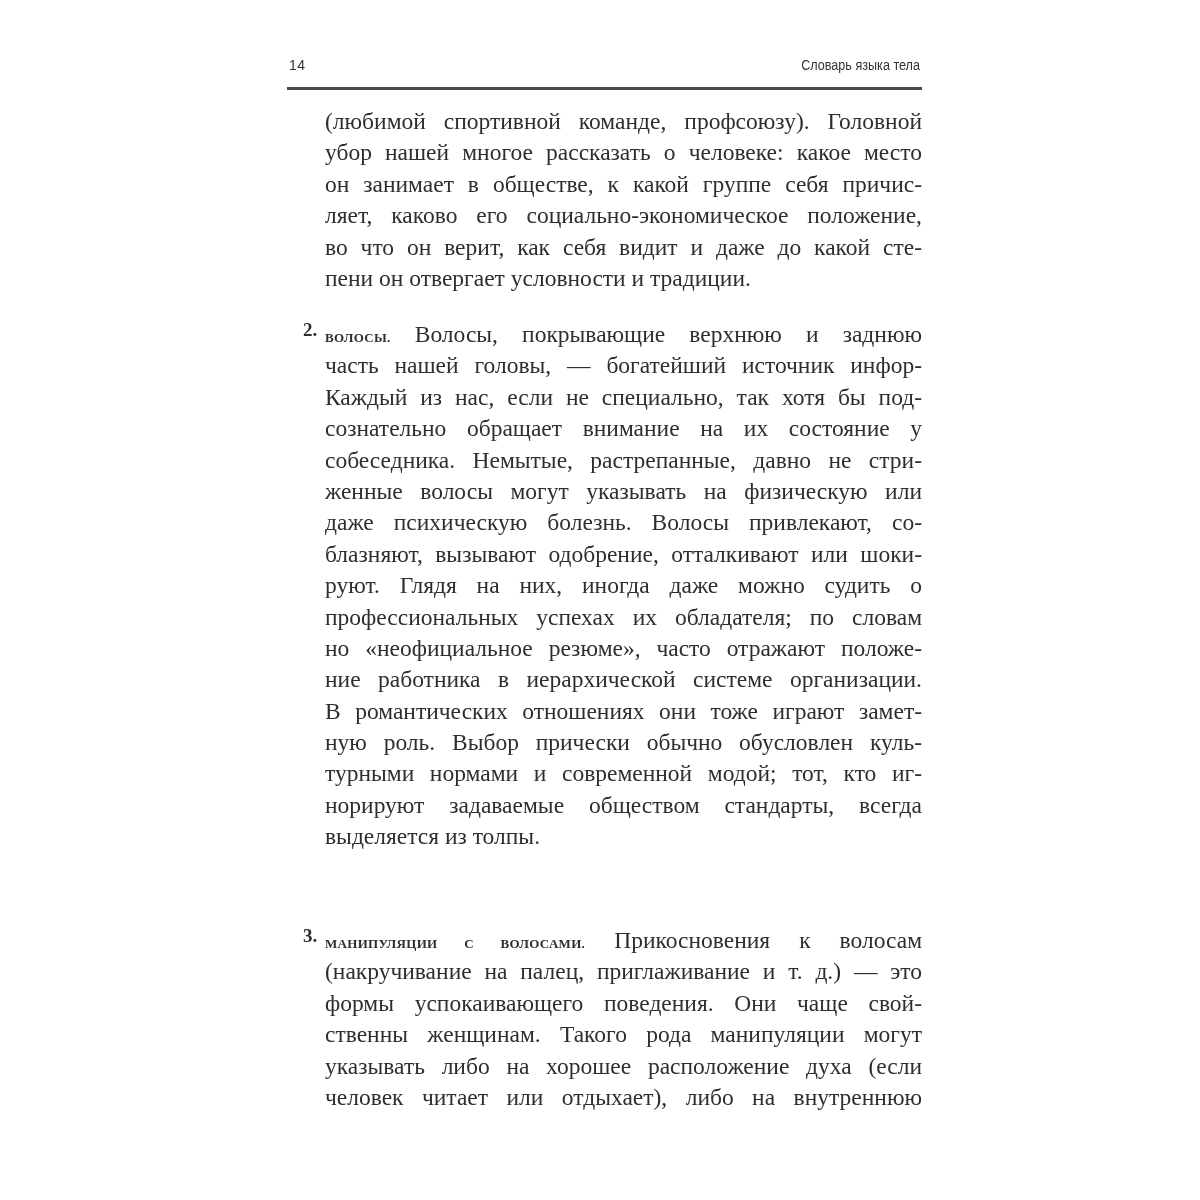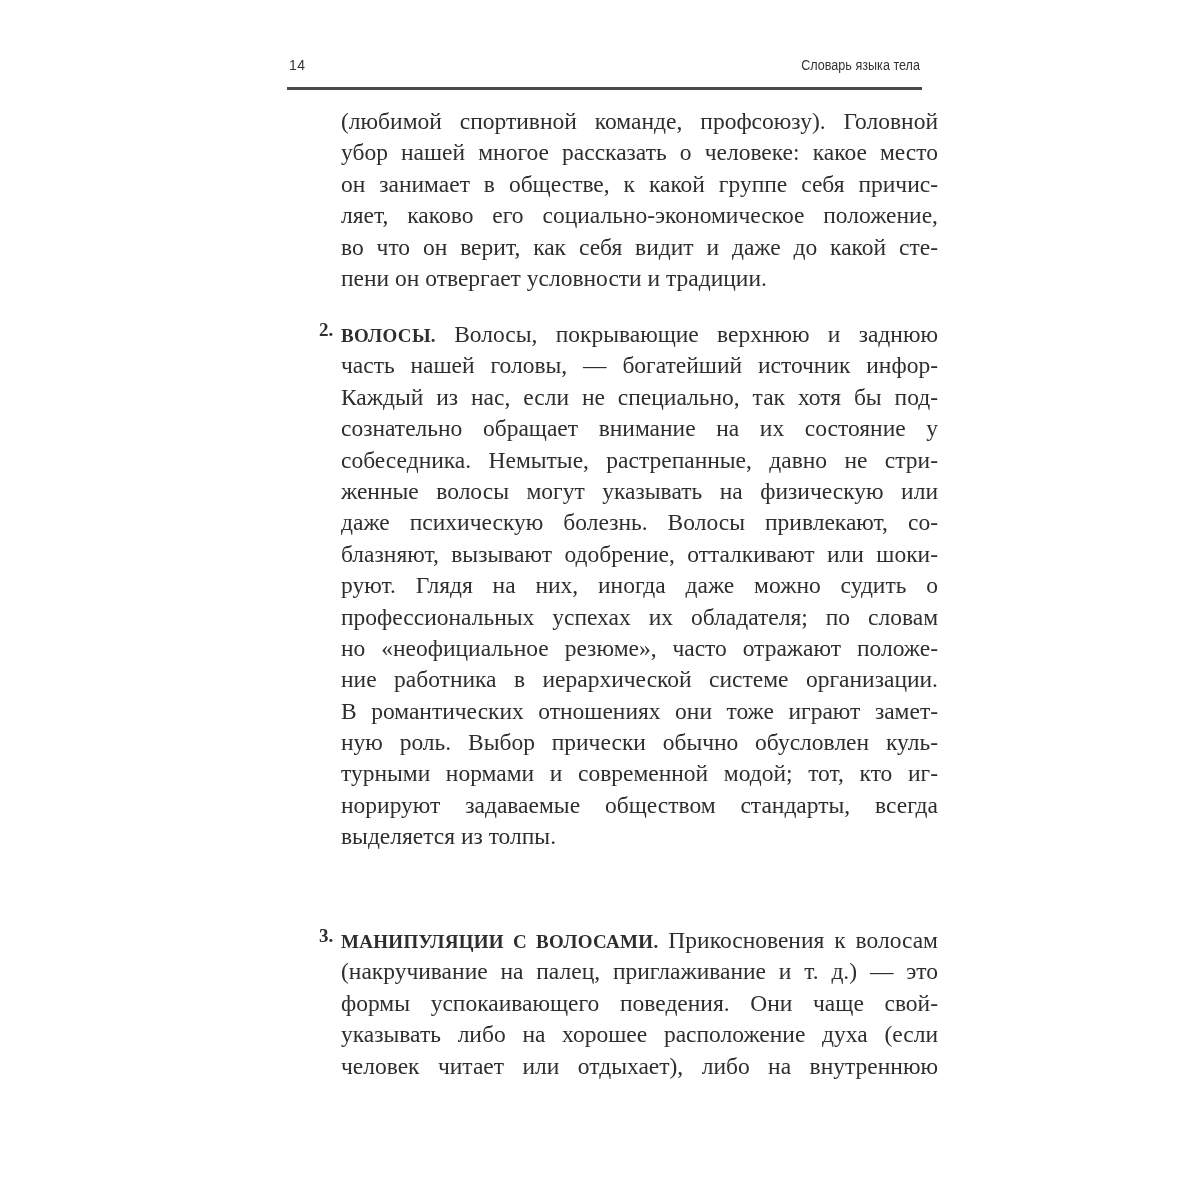--- a/index.html
+++ b/index.html
@@ -67,39 +67,39 @@
       overflow: visible;
     }
     .line.last {
       text-align-last: left;
     }
     .indent .line {
       padding-left: 38px;
     }
     .para {
       position: absolute;
-      left: 16px;
+      left: 0;
       width: 635px;
     }
     .para-1 { top: 0px; }
     .para-2 { top: 213px; }
     .para-3 { top: 819px; }
     .item-first {
       position: relative;
     }
     .item-num {
       position: absolute;
       left: 16px;
       top: 0;
       font-weight: bold;
       font-size: 19px;
     }
     .item-term {
       font-weight: bold;
-      font-size: 19px;
+      font-size: 13px;
       letter-spacing: 0.3px;
     }
   </style>
 </head>
 <body>
 
 <div class="page">
 
   <div class="running-head">
     <span class="page-number">14</span>
@@ -144,19 +144,20 @@
     </div>
 
     <div class="para para-3">
       <div class="item-first">
         <span class="item-num">3.</span>
         <span class="line" style="padding-left:38px;"><span class="item-term">МАНИПУЛЯЦИИ С ВОЛОСАМИ.</span> <span>Прикосновения к волосам</span></span>
       </div>
       <div class="indent">
         <span class="line">(накручивание на палец, приглаживание и т. д.) — это</span>
         <span class="line">формы успокаивающего поведения. Они чаще свой-</span>
+        <span class="line">ственны женщинам. Такого рода манипуляции могут</span>
         <span class="line">указывать либо на хорошее расположение духа (если</span>
         <span class="line">человек читает или отдыхает), либо на внутреннюю</span>
       </div>
     </div>
 
   </div>
 </div>
 
 </body></html>

